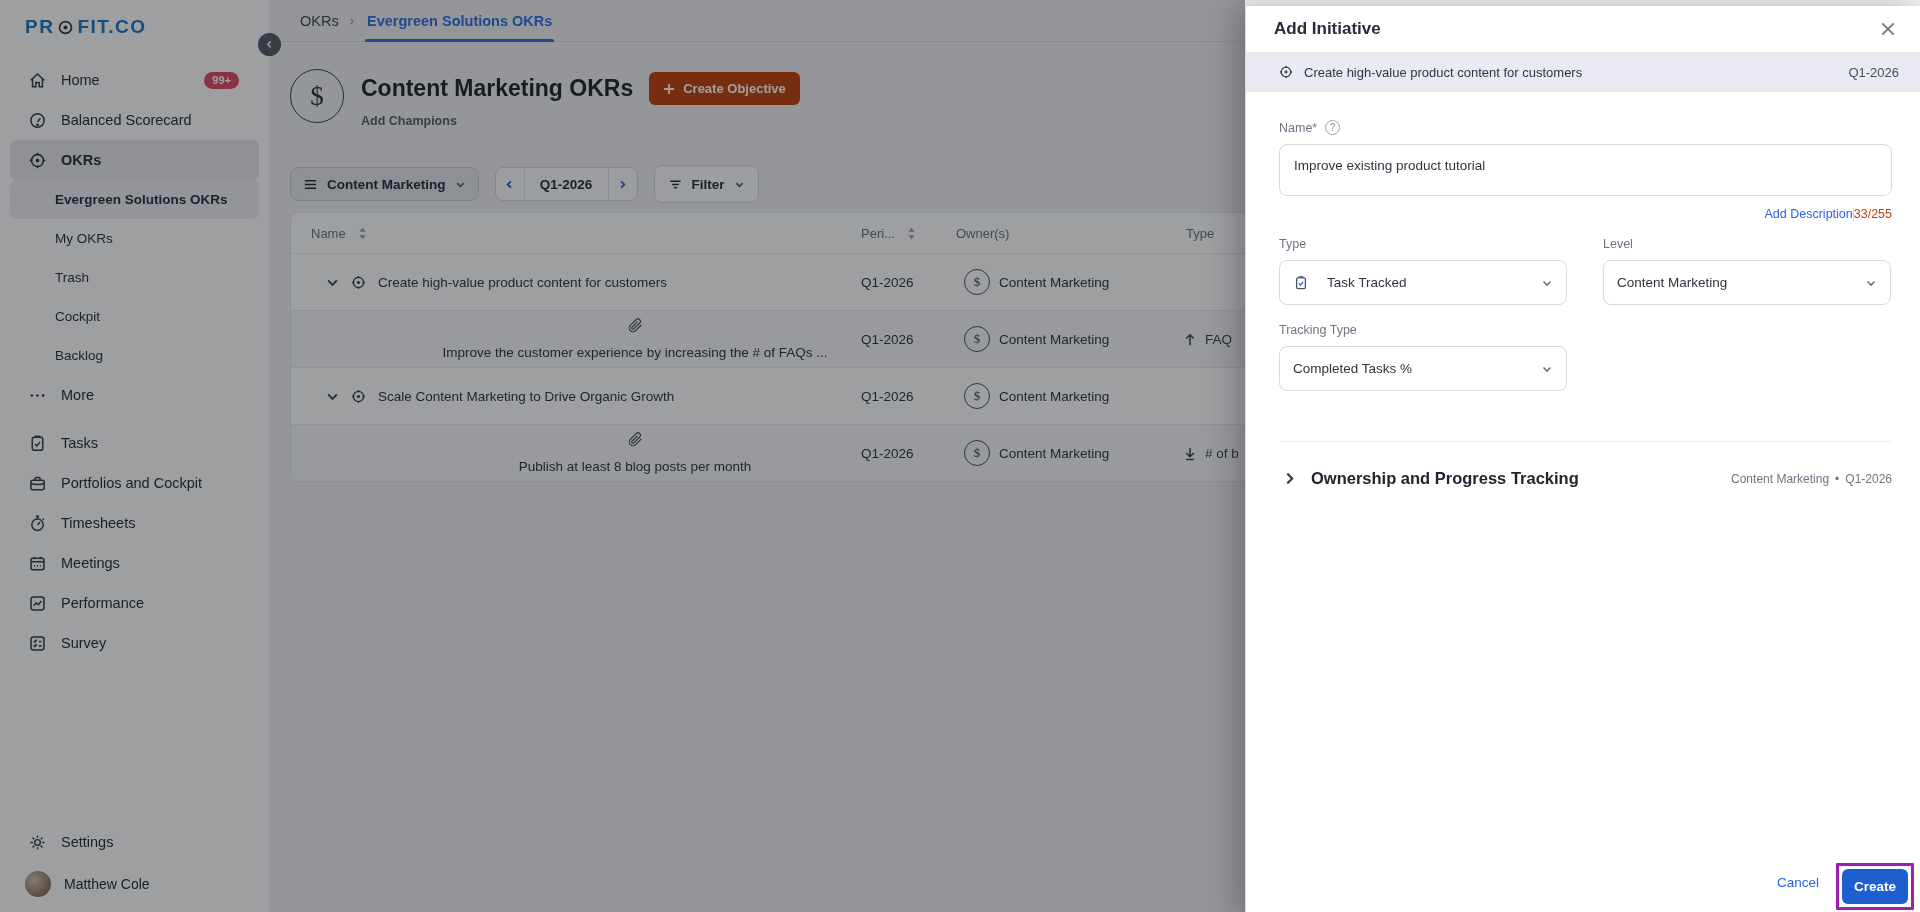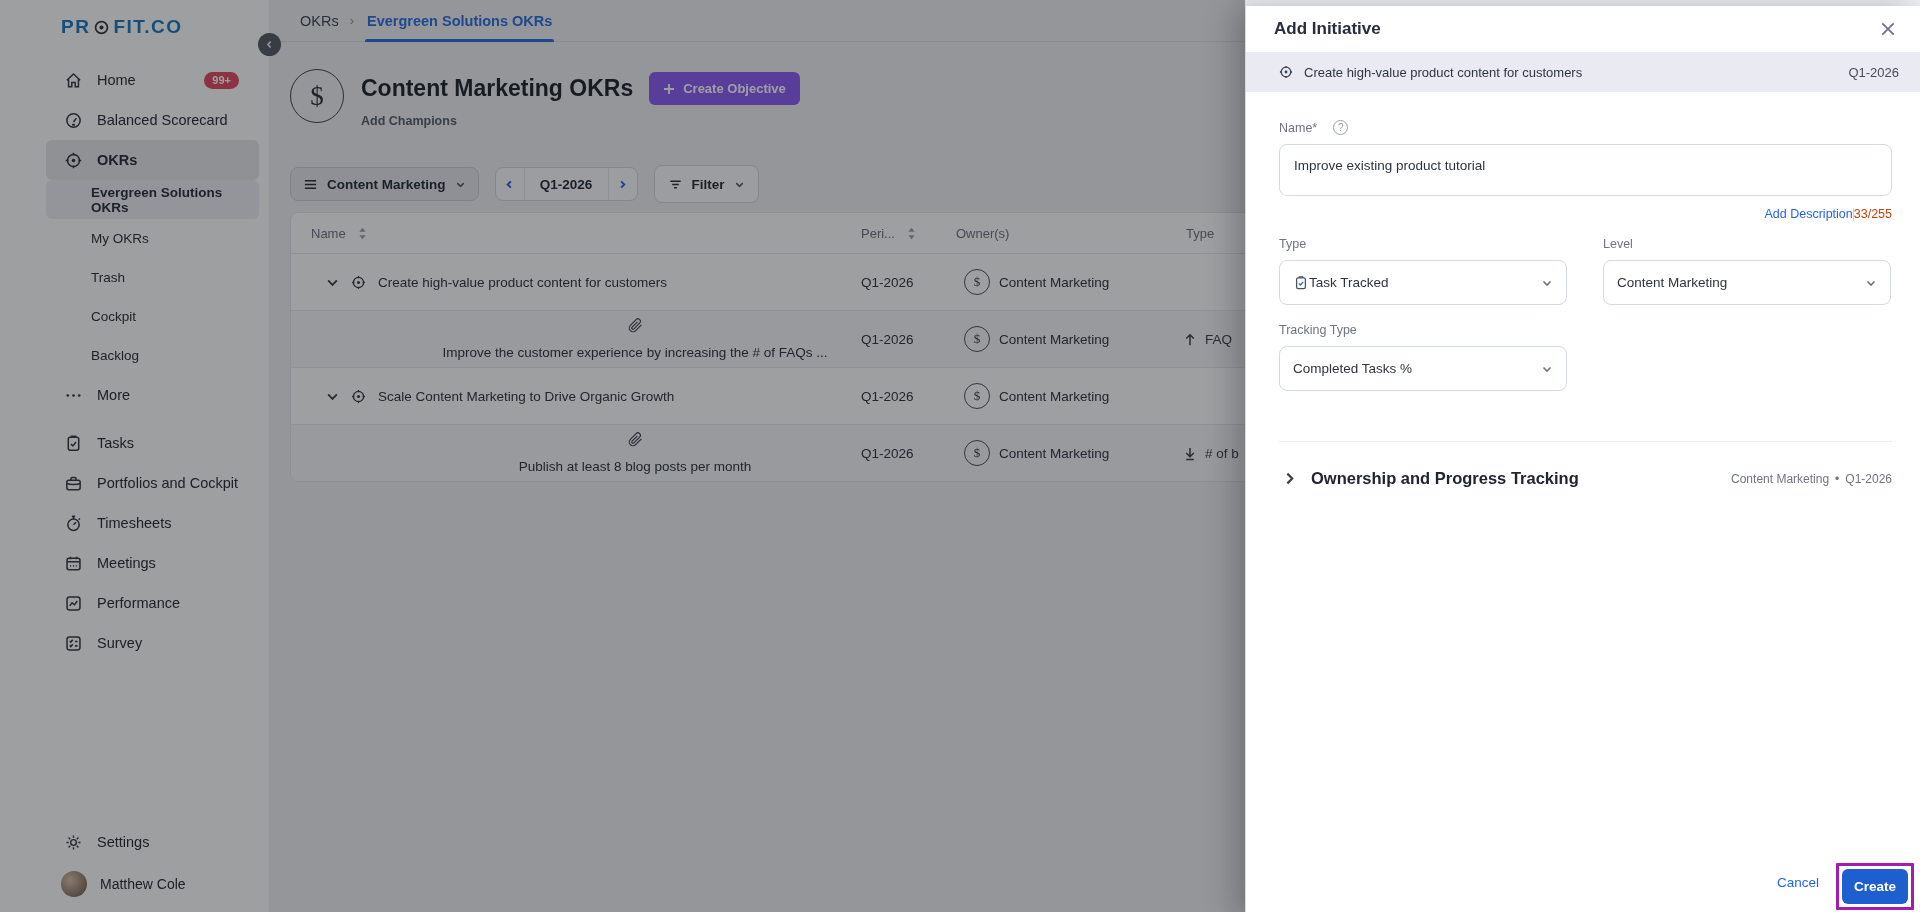--- a/index.html
+++ b/index.html
@@ -1,21 +1,21 @@
 <!DOCTYPE html>
 <html><head>
 <meta charset="utf-8">
 <style>
   * { margin:0; padding:0; box-sizing:border-box; }
   html,body { width:1920px; height:912px; overflow:hidden; }
   body { font-family:"Liberation Sans", sans-serif; background:#eef0f3; position:relative; color:#262c36; }
   svg { display:block; }
 
   
-  .sidebar { position:absolute; left:0; top:0; width:269px; height:100%; background:#ffffff; display:flex; flex-direction:column; z-index:10;padding-left:36px; }
+  .sidebar { position:absolute; left:0; top:0; width:269px; height:100%; background:#ffffff; display:flex; flex-direction:column; z-index:10; }
   .logo { display:flex; align-items:center; padding:16px 0 10px 25px; gap:1px; color:#1878c2; font-weight:bold; font-size:19px; letter-spacing:1.5px; }
   .logo .logo-o { margin:0 2px; }
   .nav { margin-top:12px; }
   .sb-item { display:flex; align-items:center; height:40px; padding:0 16px 0 28px; gap:14px; font-size:14.5px; color:#272d37; cursor:pointer; }
   .sb-item svg, .sb-item .dots { width:19px; height:19px; flex:none; }
   .sb-item.active { background:#e6e8ec; margin:0 10px; padding:0 6px 0 18px; border-radius:6px; font-weight:bold; }
   .sb-child { display:flex; align-items:center; height:39px; padding-left:55px; font-size:13.5px; color:#2b313b; cursor:pointer; }
   .sb-child.active { background:#edeff3; margin:0 10px; padding-left:45px; border-radius:6px; font-weight:bold; }
   .badge { margin-left:auto; margin-right:14px; background:#e04a63; color:#fff; font-size:11px; font-weight:bold; border-radius:10px; padding:3px 8px; line-height:1; }
   .gap8 { height:8px; }
@@ -29,21 +29,21 @@
   .tabbar { height:42px; border-bottom:1px solid #dcdfe4; display:flex; align-items:center; padding-left:31px; gap:11px; font-size:14.5px; }
   .crumb-root { color:#3f4754; cursor:pointer; }
   .crumb-sep { color:#8a909b; font-size:13px; }
   .crumb-current { color:#2e6fe4; font-weight:bold; height:42px; display:flex; align-items:center; position:relative; padding:0 2px; cursor:pointer; }
   .crumb-current::after { content:""; position:absolute; left:0; right:0; bottom:0; height:3px; background:#2e6fe4; border-radius:2px 2px 0 0; }
   .page-head { display:flex; padding:27px 0 0 21px; gap:17px; }
   .avatar54 { width:54px; height:54px; border-radius:50%; border:1.5px solid #3c434e; color:#2c323c; display:flex; align-items:center; justify-content:center; font-size:27px; font-family:"Liberation Serif", serif; flex:none; }
   .head-col { display:flex; flex-direction:column; gap:9px; padding-top:3px; }
   .head-row { display:flex; align-items:center; gap:16px; }
   .page-title { font-size:23px; font-weight:bold; color:#1f252e; }
-  .btn-primary { display:flex; align-items:center; gap:8px; background:#8b5cf6; color:#fff; border:none; border-radius:6px; height:33px; padding:0 14px; font-size:13px; font-weight:bold; cursor:pointer; font-family:inherit; }
+  .btn-primary { display:flex; align-items:center; gap:8px; background:#c2410c; color:#fff; border:none; border-radius:6px; height:33px; padding:0 14px; font-size:13px; font-weight:bold; cursor:pointer; font-family:inherit; }
   .add-champions { font-size:12.5px; font-weight:bold; color:#565d68; cursor:pointer; }
   .toolbar { display:flex; align-items:center; gap:16px; margin:37px 0 0 21px; }
   .tb-btn { display:flex; align-items:center; gap:9px; height:34px; border-radius:8px; font-size:13.5px; font-weight:bold; color:#272d36; cursor:pointer; }
   .tb-team { background:#e4e7ec; border:1px solid #c8cdd5; padding:0 12px; }
   .tb-filter { background:#fcfcfd; border:1px solid #d3d7de; padding:18px 13px; }
   .period-seg { display:flex; align-items:stretch; height:34px; background:#fcfcfd; border:1px solid #d3d7de; border-radius:8px; overflow:hidden; }
   .seg-arrow { width:28px; display:flex; align-items:center; justify-content:center; color:#2563eb; cursor:pointer; }
   .seg-label { width:85px; display:flex; align-items:center; justify-content:center; font-size:13.5px; font-weight:bold; border-left:1px solid #e2e5ea; border-right:1px solid #e2e5ea; cursor:pointer; }
   .chev-dn { color:#555c66; }
 
@@ -69,30 +69,30 @@
 
   
   .panel { position:absolute; left:1245px; top:6px; width:675px; height:100%; background:#fff; z-index:40; border-left:1px solid #d8dbe1; box-shadow:-10px 0 28px rgba(10,12,18,0.25); }
   .panel-head { height:46px; display:flex; align-items:center; padding:0 24px 0 28px; }
   .panel-title { font-size:17px; font-weight:bold; color:#272d3a; }
   .close-x { margin-left:auto; color:#6b7280; cursor:pointer; }
   .obj-bar { height:40px; background:#e9eaf2; display:flex; align-items:center; padding:0 21px 0 32px; gap:10px; }
   .obj-bar-name { font-size:13px; color:#30363f; }
   .obj-bar-period { margin-left:auto; font-size:13px; color:#474e59; }
   .panel-body { padding:0 28px 0 33px; }
-  .form-label { display:flex; align-items:center; gap:16px; font-size:12.5px; color:#6e7481; }
+  .form-label { display:flex; align-items:center; gap:8px; font-size:12.5px; color:#6e7481; }
   .q-ic { width:15px; height:15px; border-radius:50%; border:1.2px solid #9aa0ab; color:#8b919c; font-size:10px; display:flex; align-items:center; justify-content:center; }
   .name-area { margin-top:9px; width:100%; height:52px; border:1px solid #d5d9e0; border-radius:8px; padding:13px 14px; font-size:13.5px; color:#2e343e; font-family:inherit; resize:none; outline:none; }
   .desc-row { display:flex; justify-content:flex-end; align-items:center; gap:0; margin-top:7px; font-size:12.5px; }
   .link-blue { color:#2563eb; cursor:pointer; }
   .v-div { width:1px; height:13px; background:#cfd3da; }
   .char-count { color:#c2410c; }
   .two-col { display:flex; gap:36px; margin-top:16px; }
   .field { width:288px; }
-  .select-box { margin-top:9px; height:45px; border:1px solid #d5d9e0; border-radius:8px; display:flex; align-items:center; padding:0 13px; gap:0; font-size:13.5px; color:#2e343e; cursor:pointer; }
+  .select-box { margin-top:9px; height:45px; border:1px solid #d5d9e0; border-radius:8px; display:flex; align-items:center; padding:0 13px; gap:18px; font-size:13.5px; color:#2e343e; cursor:pointer; }
   .select-box .chev-dn { margin-left:auto; }
   .panel-div { border-top:1px solid #eceef2; margin-top:50px; }
   .own-row { display:flex; align-items:center; margin-top:14px; height:45px; padding:0 0 0 4px; cursor:pointer; }
   .own-title { font-size:16.5px; font-weight:bold; color:#20252f; margin-left:15px; }
   .own-meta { margin-left:auto; font-size:12px; color:#6e7481; display:flex; gap:6px; align-items:center; }
   .panel-footer { position:absolute; right:6px; bottom:8px; display:flex; align-items:center; gap:17px; }
   .cancel-link { font-size:13.5px; color:#2563eb; cursor:pointer; }
   .hl-ring { border:3px solid #a21caf; border-radius:1px; padding:3px;margin-top:9px; }
   .btn-create { width:66px; height:35px; background:#1e5fd0; color:#fff; border:none; border-radius:6px; font-size:13.5px; font-weight:bold; cursor:pointer; font-family:inherit; }
 </style>

